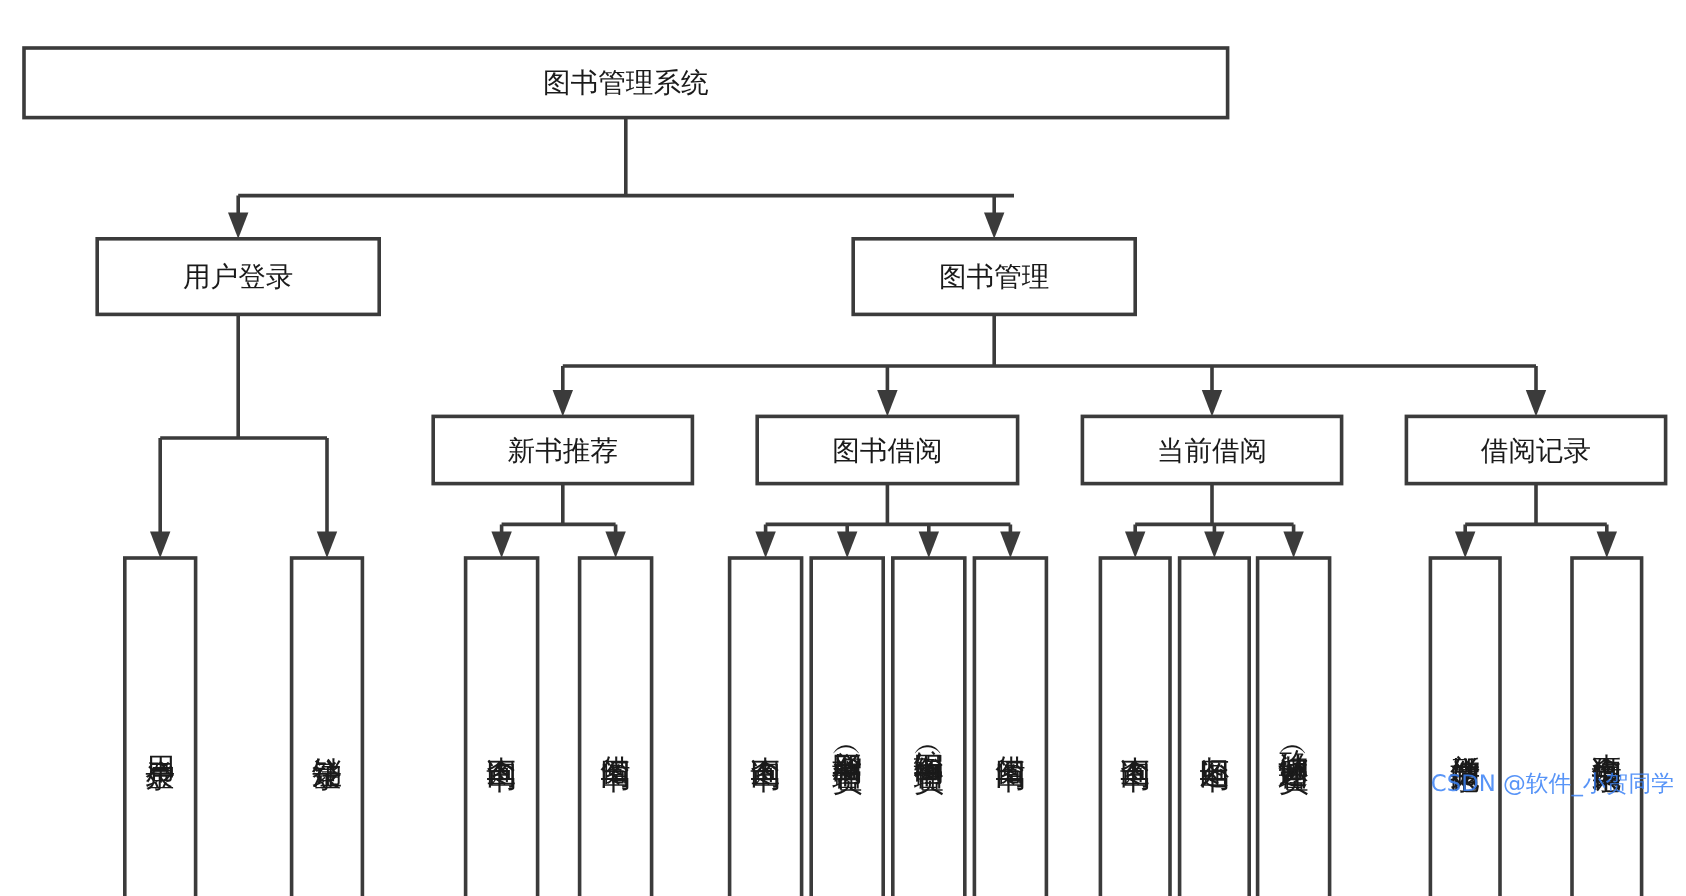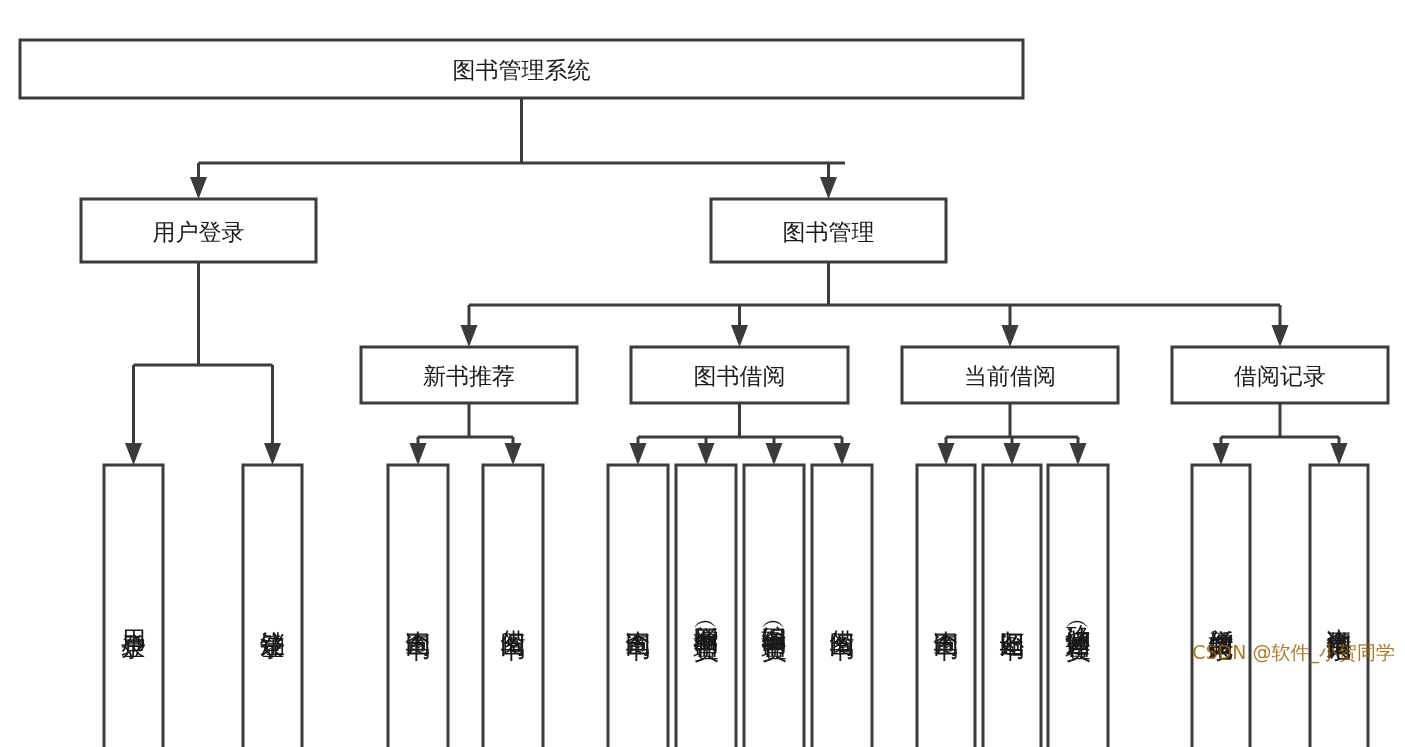--- a/index.html
+++ b/index.html
@@ -64,21 +64,21 @@
     text-align: center;
     white-space: nowrap;
     pointer-events: none;
   }
   #watermark {
     position: absolute;
     right: 10px;
     bottom: 6px;
     font-family: "DejaVu Sans", "Liberation Sans", sans-serif;
     font-size: 19px;
-    color: #a16207;
+    color: #3b82f6;
     opacity: 0.85;
     white-space: nowrap;
     pointer-events: none;
   }
 </style>
 </head>
 <body>
 
 <div id="diagram-root">
   <svg class="flow" viewBox="0 0 1405 747" xmlns="http://www.w3.org/2000/svg">

